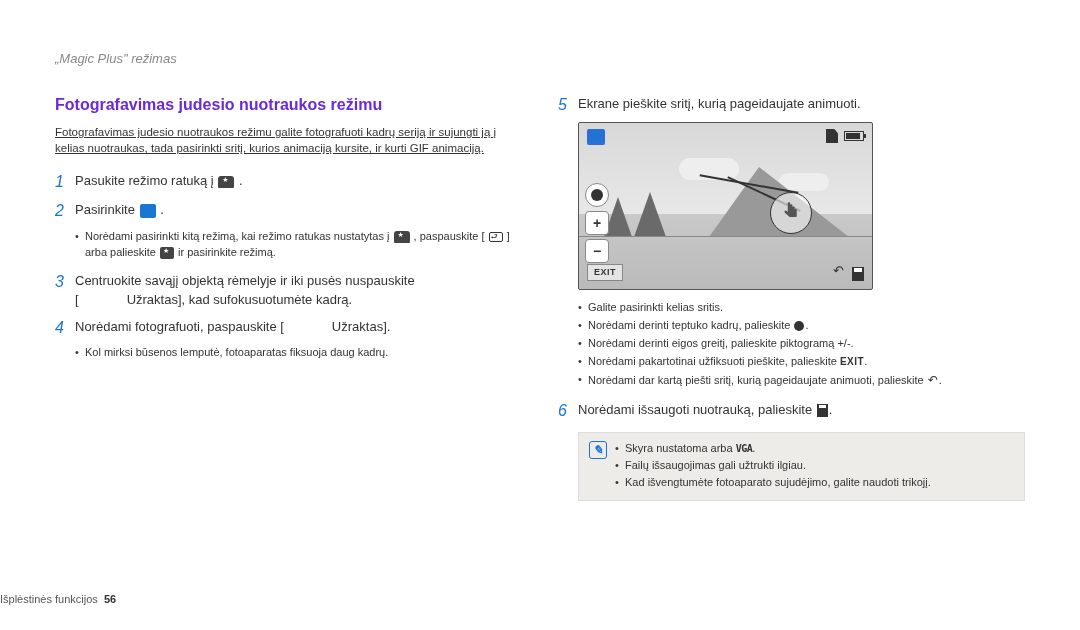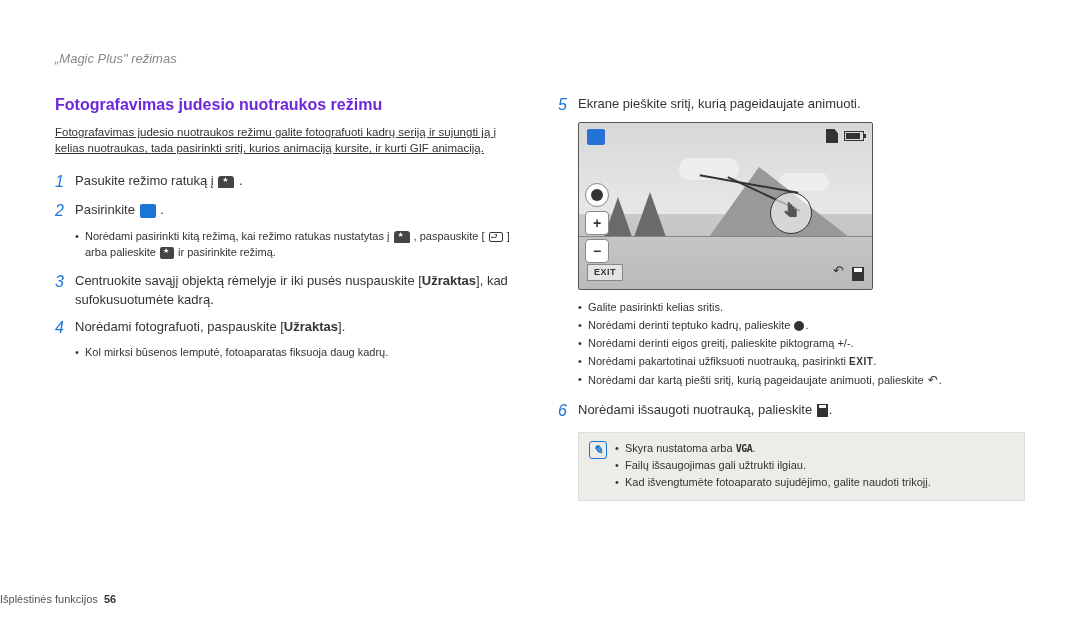--- a/index.html
+++ b/index.html
@@ -35,21 +35,21 @@
     font-style: italic;
     font-size: 16px;
     font-weight: normal;
     width: 20px;
     flex-shrink: 0;
   }
   .step-body { flex: 1; font-size: 13px; padding-top: 2px; }
   .sub-bullets { margin: 4px 0 10px 20px; font-size: 11px; color: #333; }
   .sub-bullets li { list-style: none; position: relative; padding-left: 10px; margin-bottom: 2px; line-height: 1.45; }
   .sub-bullets li::before { content: "•"; position: absolute; left: 0; }
-  .bold { font-weight: bold; }
+  .bold { font-weight: normal; margin-left: 48px; }
   .icon-inline {
     display: inline-block;
     vertical-align: middle;
     margin: 0 1px;
   }
   .icon-dial {
     width: 16px; height: 12px; background: #444; border-radius: 3px 3px 1px 1px;
     position: relative;
   }
   .icon-dial::after { content:"★"; color:#fff; font-size:7px; position:absolute; left:4px; top:-1px; }
@@ -213,21 +213,21 @@
     </div>
 
     <ul class="sub-bullets">
       <li>Galite pasirinkti kelias sritis.</li>
       <li>
         <span>Norėdami derinti teptuko kadrų, palieskite </span>
         <span class="icon-inline icon-dot"></span><span>.</span>
       </li>
       <li>Norėdami derinti eigos greitį, palieskite piktogramą +/-.</li>
       <li>
-        <span>Norėdami pakartotinai užfiksuoti nuotrauką, pasirinkti </span><span class="exit-inline">EXIT</span><span>.</span>
+        <span>Norėdami pakartotinai užfiksuoti pieškite, palieskite </span><span class="exit-inline">EXIT</span><span>.</span>
       </li>
       <li>
         <span>Norėdami dar kartą piešti sritį, kurią pageidaujate animuoti, palieskite </span>
         <span class="icon-inline icon-undo">↶</span><span>.</span>
       </li>
     </ul>
 
     <div class="step">
       <div class="step-num">6</div>
       <div class="step-body">

